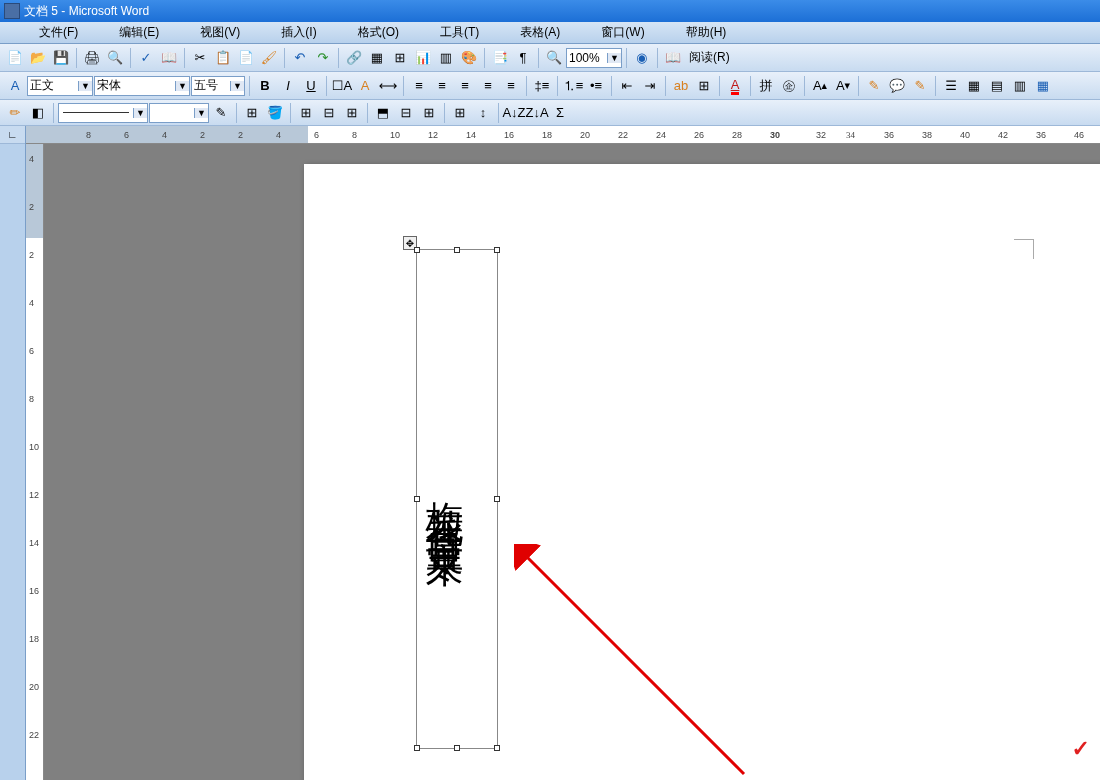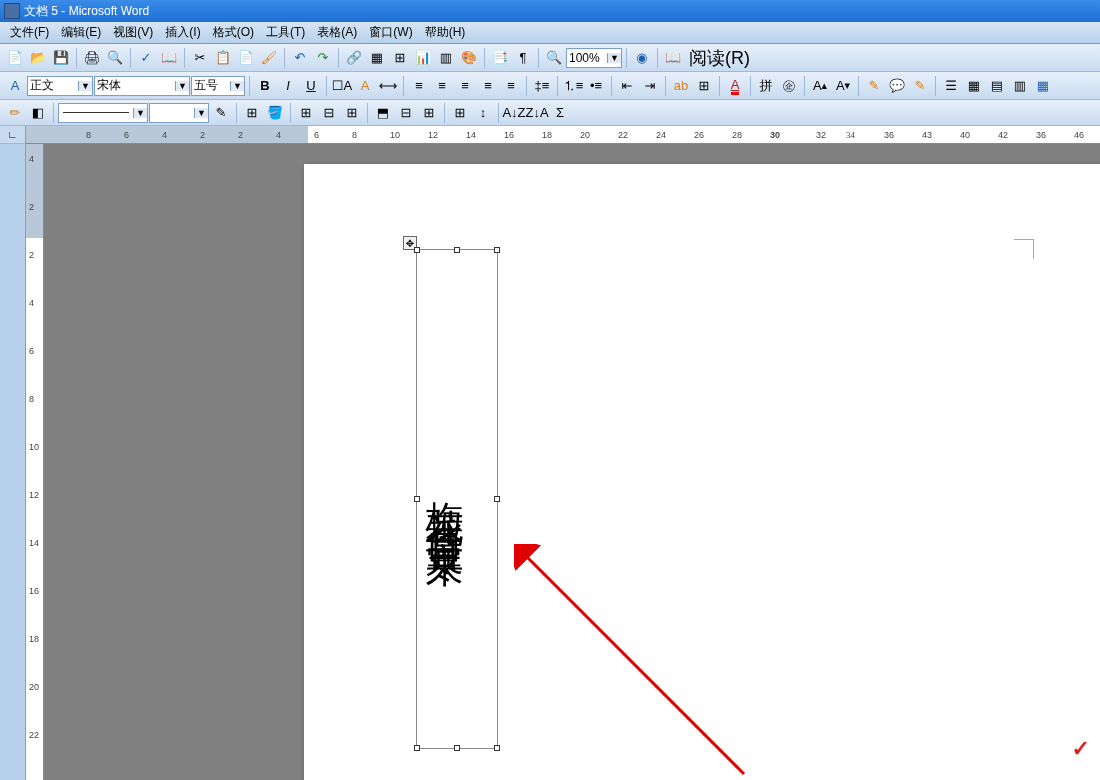--- a/index.html
+++ b/index.html
@@ -2,21 +2,21 @@
 <html><head>
 <meta charset="utf-8">
 <style>
 * { margin: 0; padding: 0; box-sizing: border-box; font-family: "Microsoft YaHei", SimSun, Arial, sans-serif; }
 body { width: 1100px; height: 780px; overflow: hidden; background: #a0a0a0; }
 
 .titlebar { height: 22px; background: linear-gradient(to bottom, #3b8ce8, #1c6fd6); display: flex; align-items: center; padding: 0 4px; color: #fff; font-size: 12px; }
 .titlebar .app-icon { width: 16px; height: 16px; margin-right: 4px; background: #4a6fa5; border: 1px solid #2a4a7a; }
 
 .menubar { height: 22px; background: linear-gradient(to bottom, #d6e5f5, #b8d1ec); display: flex; align-items: center; padding: 0 4px; font-size: 12px; border-bottom: 1px solid #7a9ec8; }
-.menu-item { padding: 2px 6px; cursor: default; }
+.menu-item { padding: 2px 6px; cursor: default; margin-left: 29px; }
 
 .toolbar { height: 28px; background: linear-gradient(to bottom, #e8f0fa, #c8dbf0); display: flex; align-items: center; padding: 2px 4px; border-bottom: 1px solid #9db8d8; gap: 1px; }
 .toolbar.small { height: 26px; }
 .tb-btn { width: 22px; height: 22px; display: flex; align-items: center; justify-content: center; cursor: default; border: 1px solid transparent; font-size: 13px; }
 .tb-sep { width: 1px; height: 20px; background: #9db8d8; margin: 0 3px; }
 .tb-dropdown { display: flex; align-items: center; background: #fff; border: 1px solid #7a9ec8; height: 20px; font-size: 12px; }
 .tb-dropdown input { border: none; outline: none; font-size: 12px; padding: 0 2px; background: transparent; }
 .tb-dropdown .arrow { width: 14px; text-align: center; background: #e0e8f4; border-left: 1px solid #7a9ec8; font-size: 9px; }
 
 .workspace { position: relative; height: 654px; display: flex; }
@@ -103,21 +103,21 @@
   <div class="tb-sep"></div>
   <div class="tb-btn ic-orange">🔍</div>
   <div class="tb-dropdown">
     <input style="width: 40px;" value="100%">
     <span class="arrow">▼</span>
   </div>
   <div class="tb-sep"></div>
   <div class="tb-btn ic-blue">◉</div>
   <div class="tb-sep"></div>
   <div class="tb-btn">📖</div>
-  <span style="font-size:18px;padding:0 4px">阅读(R)</span>
+  <span style="font-size:12px;padding:0 4px">阅读(R)</span>
 </div>
 
 <div class="toolbar">
   <div class="tb-btn ic-blue">A</div>
   <div class="tb-dropdown">
     <input style="width: 50px;" value="正文">
     <span class="arrow">▼</span>
   </div>
   <div class="tb-dropdown">
     <input style="width: 80px;" value="宋体">
@@ -235,21 +235,21 @@
       <span class="tick" style="left: 516px;">18</span>
       <span class="tick" style="left: 554px;">20</span>
       <span class="tick" style="left: 592px;">22</span>
       <span class="tick" style="left: 630px;">24</span>
       <span class="tick" style="left: 668px;">26</span>
       <span class="tick" style="left: 706px;">28</span>
       <span class="tick" style="left: 744px; font-weight: bold;">30</span>
       <span class="tick" style="left: 790px;">32</span>
       <span class="tick" style="left: 820px; font-family: Liberation Serif, serif;">34</span>
       <span class="tick" style="left: 858px;">36</span>
-      <span class="tick" style="left: 896px;">43</span>
+      <span class="tick" style="left: 896px;">38</span>
       <span class="tick" style="left: 934px;">40</span>
       <span class="tick" style="left: 972px;">42</span>
       <span class="tick" style="left: 1010px;">36</span>
       <span class="tick" style="left: 1048px; text-align: right;">46</span>
     </div>
 
   <div class="ruler-v">
     <div class="margin-t" style="height:94px"></div>
   <span class="tick" style="top: 10px;">4</span>
       <span class="tick" style="top: 58px;">2</span>

